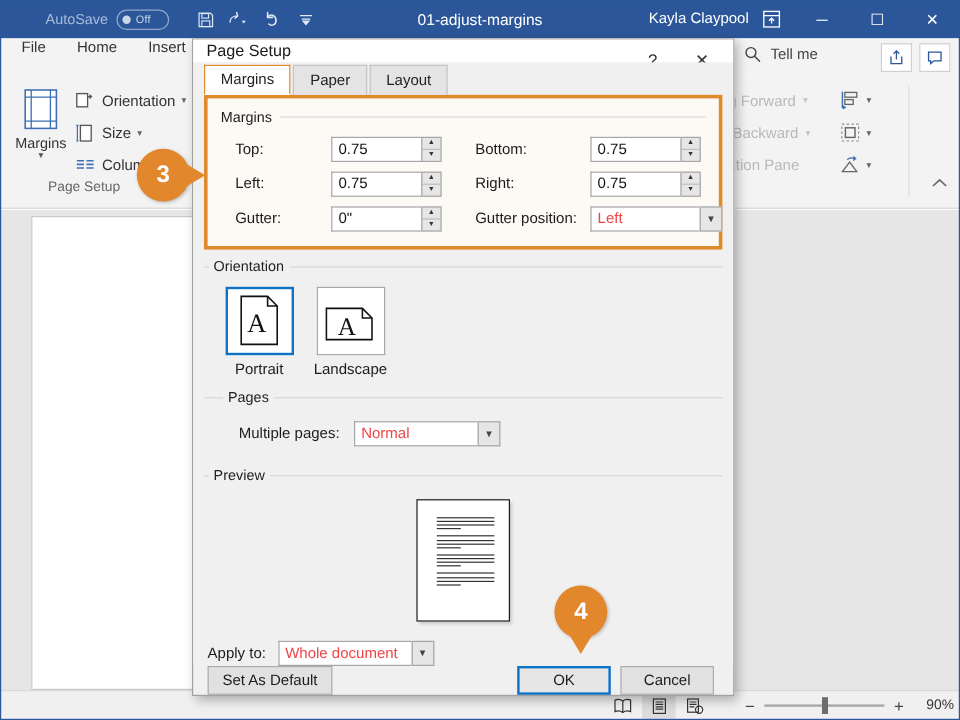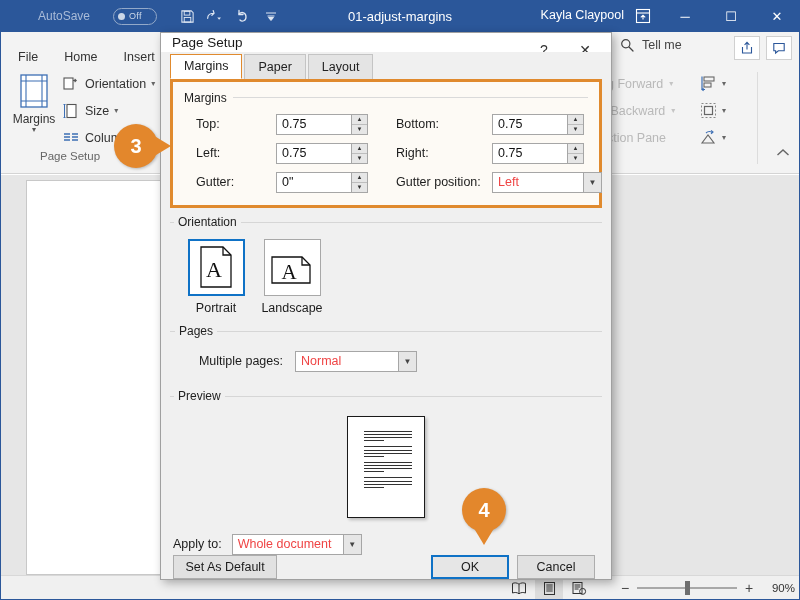--- a/index.html
+++ b/index.html
@@ -14,21 +14,21 @@
   #app { position: absolute; inset: 0; }
 
   
   .titlebar {
     position: absolute; left: 0; top: 0; width: 800px; height: 32px;
     background: #2b579a; color: #fff;
     display: flex; align-items: center;
   }
   .autosave-label { color: #a8bbd8; font-size: 12px; margin-left: 38px; }
   .autosave-toggle {
-    margin-left: 23px; width: 44px; height: 17px; border-radius: 9px;
+    margin-left: 7px; width: 44px; height: 17px; border-radius: 9px;
     border: 1px solid #93a9c9; display: flex; align-items: center;
     color: #cbd7e8; font-size: 9px;
   }
   .autosave-knob {
     width: 7px; height: 7px; border-radius: 50%; background: #cbd7e8; margin-left: 4px;
   }
   .autosave-off { margin-left: 4px; letter-spacing: .3px; }
   .qat { display: flex; align-items: center; margin-left: 17px; gap: 2px; }
   .qat-btn {
     width: 26px; height: 26px; display: flex; align-items: center; justify-content: center;
@@ -50,21 +50,21 @@
     width: 46px; height: 32px; display: flex; align-items: center; justify-content: center;
     color: #fff; font-size: 13px;
   }
 
   
   .tabstrip {
     position: absolute; left: 0; top: 32px; width: 800px; height: 32px;
     background: #2b579a; display: flex; align-items: stretch;
   }
   .rtab {
-    padding: 0 13px; display: flex; align-items: flex-end; color: #e8eef7; font-size: 12.5px;
+    padding: 0 13px; display: flex; align-items: flex-start; color: #e8eef7; font-size: 12.5px;
   }
   .rtab.first { padding-left: 18px; }
   .tabstrip-white {
     position: absolute; left: 0; top: 32px; height: 32px; width: 800px;
     background: #f3f3f3;
   }
   .tellme {
     position: absolute; left: 620px; top: 38px; display: flex; align-items: center;
     gap: 8px; color: #444; font-size: 12.5px;
   }
@@ -614,21 +614,21 @@
                 <path d="M33 8v8h8" fill="none" stroke="#111" stroke-width="1.3"></path>
                 <text x="20" y="30" font-family="'Liberation Serif', serif" font-size="21" text-anchor="middle" fill="#111">A</text>
               </svg>
             </div>
             <div class="orient-cap">Landscape</div>
           </div>
         </div>
       </div>
 
       <div class="gbox orient-box" style="margin-top:16px">
-        <span class="gtitle" style="background:#f0f0f0;left:5px;top:-8px">Pages</span>
+        <span class="gtitle" style="background:#f0f0f0;left:16px;top:-8px">Pages</span>
         <div class="pages-row">
           <span class="pages-label">Multiple pages:</span>
           <div class="combo" style="width:122px">
             <div class="cv">Normal</div>
             <div class="carrow">▼</div>
           </div>
         </div>
       </div>
 
       <div class="gbox orient-box" style="margin-top:24px">

